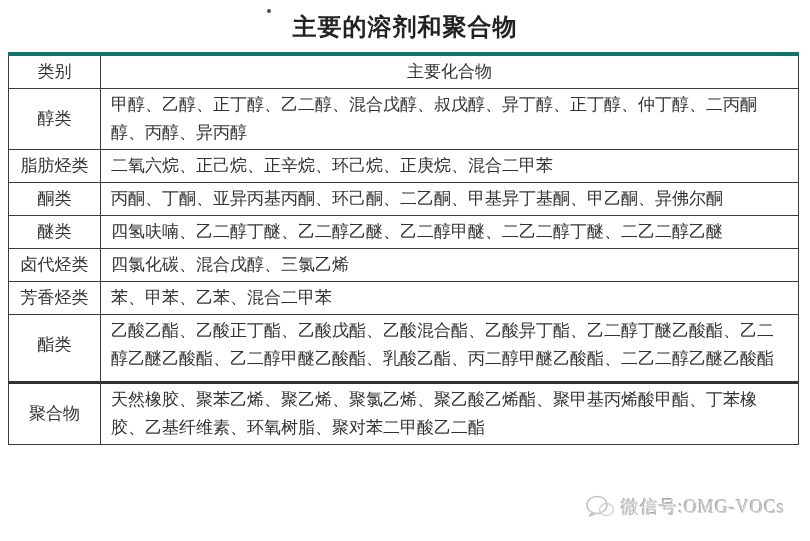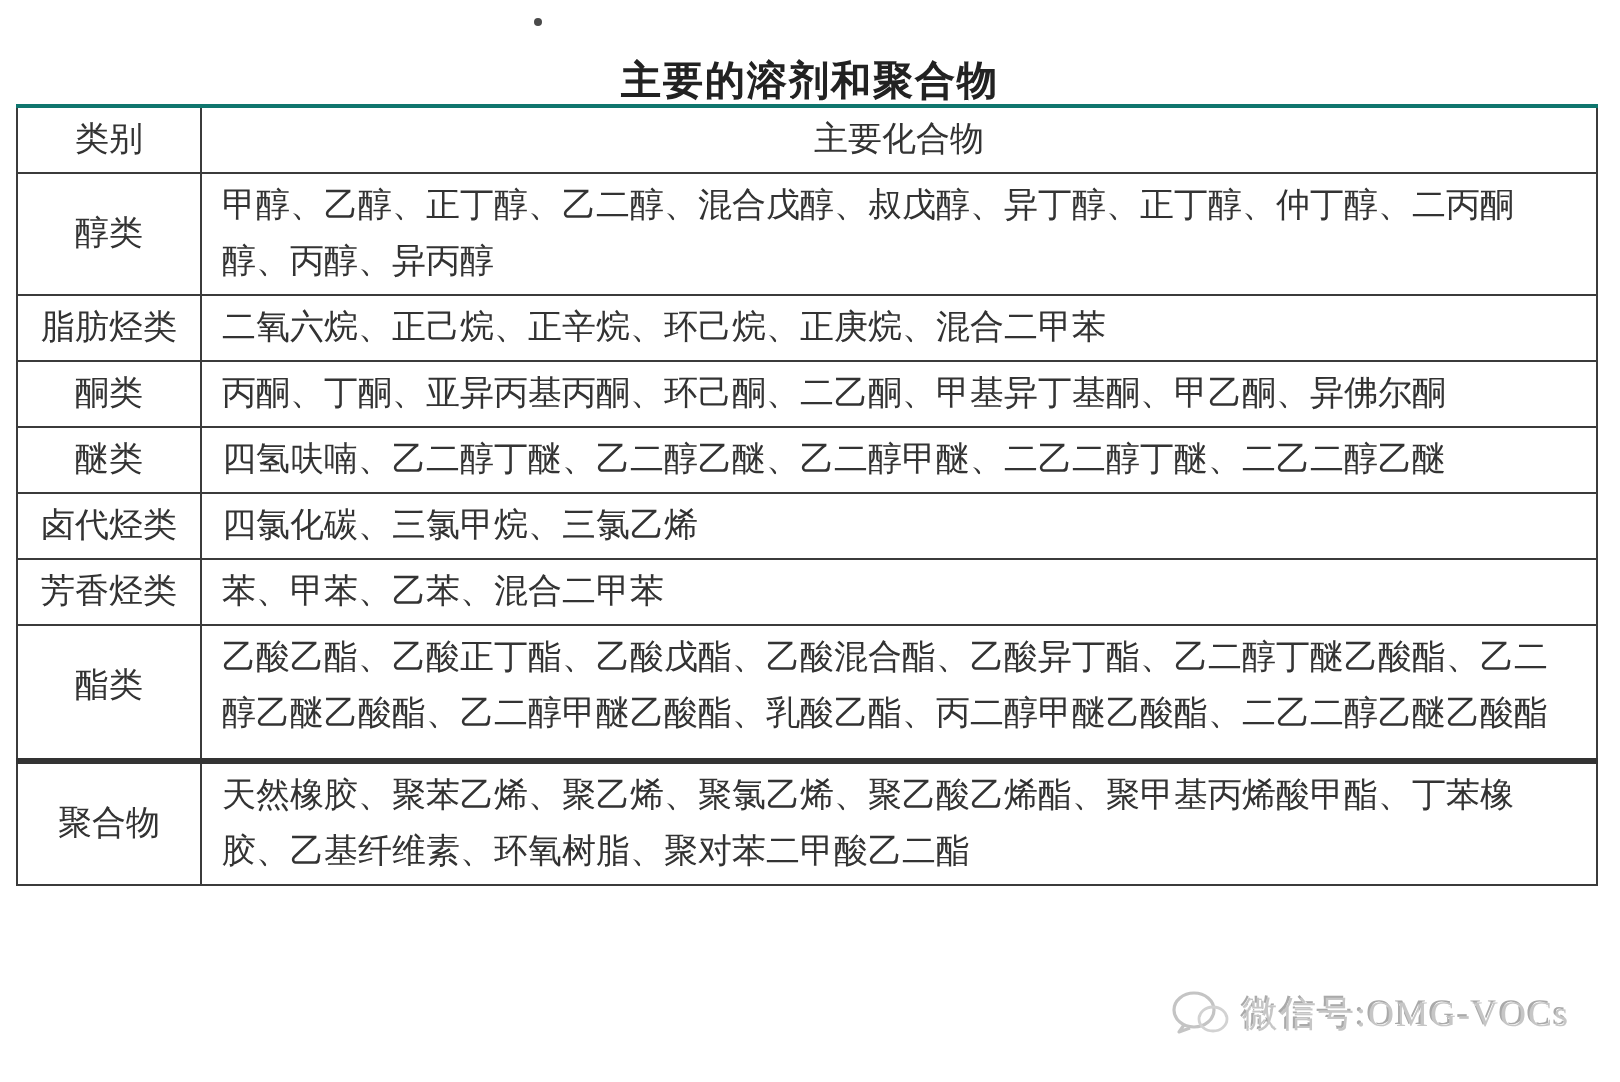--- a/index.html
+++ b/index.html
@@ -14,44 +14,44 @@
   }
   .artifact-dot {
     position: absolute;
     left: 267px; top: 9px;
     width: 4px; height: 4px;
     background: #4a4a4a;
     border-radius: 50%;
   }
   .title {
     margin: 0;
-    padding-top: 27px;
+    padding-top: 11px;
     text-align: center;
-    font-size: 20px;
+    font-size: 24px;
     font-weight: bold;
     color: #222222;
     letter-spacing: 1px;
   }
   table.solvents {
     position: absolute;
     left: 8px;
     top: 52px;
     width: 791px;
     border-collapse: collapse;
     table-layout: fixed;
     font-size: 17px;
     color: #333333;
   }
   table.solvents th, table.solvents td {
     border: 1px solid #3b3b3b;
     line-height: 28px;
     padding: 2px 10px;
     vertical-align: middle;
   }
-  table.solvents { border-top: 2px solid #0f766e; }
+  table.solvents { border-top: 4px solid #0f766e; }
   col.cat-col { width: 92px; }
   th.header-cell {
     font-weight: normal;
     text-align: center;
     height: 28px;
   }
   td.cat {
     text-align: center;
     padding: 2px 2px;
   }
@@ -110,21 +110,21 @@
       <tr>
         <td class="cat">酮类</td>
         <td class="cmp">丙酮、丁酮、亚异丙基丙酮、环己酮、二乙酮、甲基异丁基酮、甲乙酮、异佛尔酮</td>
       </tr>
       <tr>
         <td class="cat">醚类</td>
         <td class="cmp">四氢呋喃、乙二醇丁醚、乙二醇乙醚、乙二醇甲醚、二乙二醇丁醚、二乙二醇乙醚</td>
       </tr>
       <tr>
         <td class="cat">卤代烃类</td>
-        <td class="cmp">四氯化碳、三氯甲烷、三氯乙烯</td>
+        <td class="cmp">四氯化碳、混合戊醇、三氯乙烯</td>
       </tr>
       <tr>
         <td class="cat">芳香烃类</td>
         <td class="cmp">苯、甲苯、乙苯、混合二甲苯</td>
       </tr>
       <tr class="pad-extra">
         <td class="cat">酯类</td>
         <td class="cmp">乙酸乙酯、乙酸正丁酯、乙酸戊酯、乙酸混合酯、乙酸异丁酯、乙二醇丁醚乙酸酯、乙二醇乙醚乙酸酯、乙二醇甲醚乙酸酯、乳酸乙酯、丙二醇甲醚乙酸酯、二乙二醇乙醚乙酸酯</td>
       </tr>
       <tr class="thick-top">

